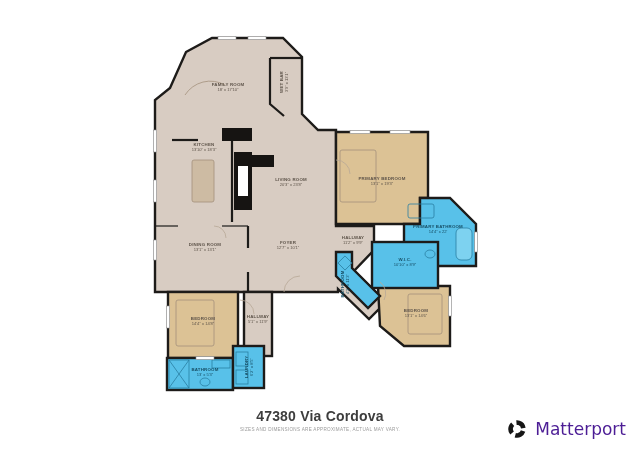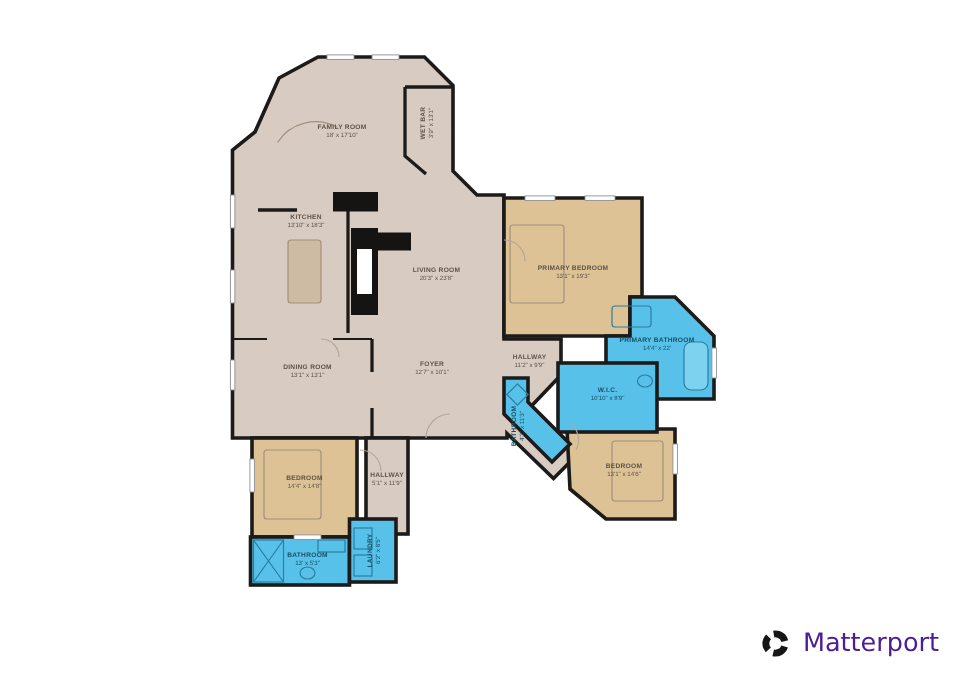--- a/index.html
+++ b/index.html
@@ -129,20 +129,24 @@
         <text class="room-label zone-wet" transform="translate(405 261) rotate(0)"><tspan class="nm" x="0" dy="0">W.I.C.</tspan><tspan class="dm" x="0" dy="5.4">10'10" x 8'9"</tspan></text>
         <text class="room-label zone-wet" transform="translate(344 284) rotate(-90)"><tspan class="nm" x="0" dy="0">BATHROOM</tspan><tspan class="dm" x="0" dy="5.4">4'2" x 11'3"</tspan></text>
         <text class="room-label zone-bed" transform="translate(203 320) rotate(0)"><tspan class="nm" x="0" dy="0">BEDROOM</tspan><tspan class="dm" x="0" dy="5.4">14'4" x 14'8"</tspan></text>
         <text class="room-label zone-main" transform="translate(258 318) rotate(0)"><tspan class="nm" x="0" dy="0">HALLWAY</tspan><tspan class="dm" x="0" dy="5.4">5'1" x 11'9"</tspan></text>
         <text class="room-label zone-bed" transform="translate(416 312) rotate(0)"><tspan class="nm" x="0" dy="0">BEDROOM</tspan><tspan class="dm" x="0" dy="5.4">13'1" x 14'6"</tspan></text>
         <text class="room-label zone-wet" transform="translate(205 371) rotate(0)"><tspan class="nm" x="0" dy="0">BATHROOM</tspan><tspan class="dm" x="0" dy="5.4">13' x 5'3"</tspan></text>
         <text class="room-label zone-wet" transform="translate(248 367) rotate(-90)"><tspan class="nm" x="0" dy="0">LAUNDRY</tspan><tspan class="dm" x="0" dy="5.4">6'2" x 8'5"</tspan></text>
       </g>
   </svg>
 
+  <div class="footer">
+    <div class="addr">47380 Via Cordova</div>
+    <div class="disclaimer">SIZES AND DIMENSIONS ARE APPROXIMATE, ACTUAL MAY VARY.</div>
+  </div>
 
   <div class="brand">
     <svg width="22" height="22" viewBox="0 0 22 22">
       <g fill="none" stroke="#161616" stroke-width="4.6">
         <circle cx="11" cy="11" r="6.4" stroke-dasharray="9.5 3.9" transform="rotate(18 11 11)"></circle>
       </g>
     </svg>
     <span class="brand-word">Matterport</span>
   </div>
 

